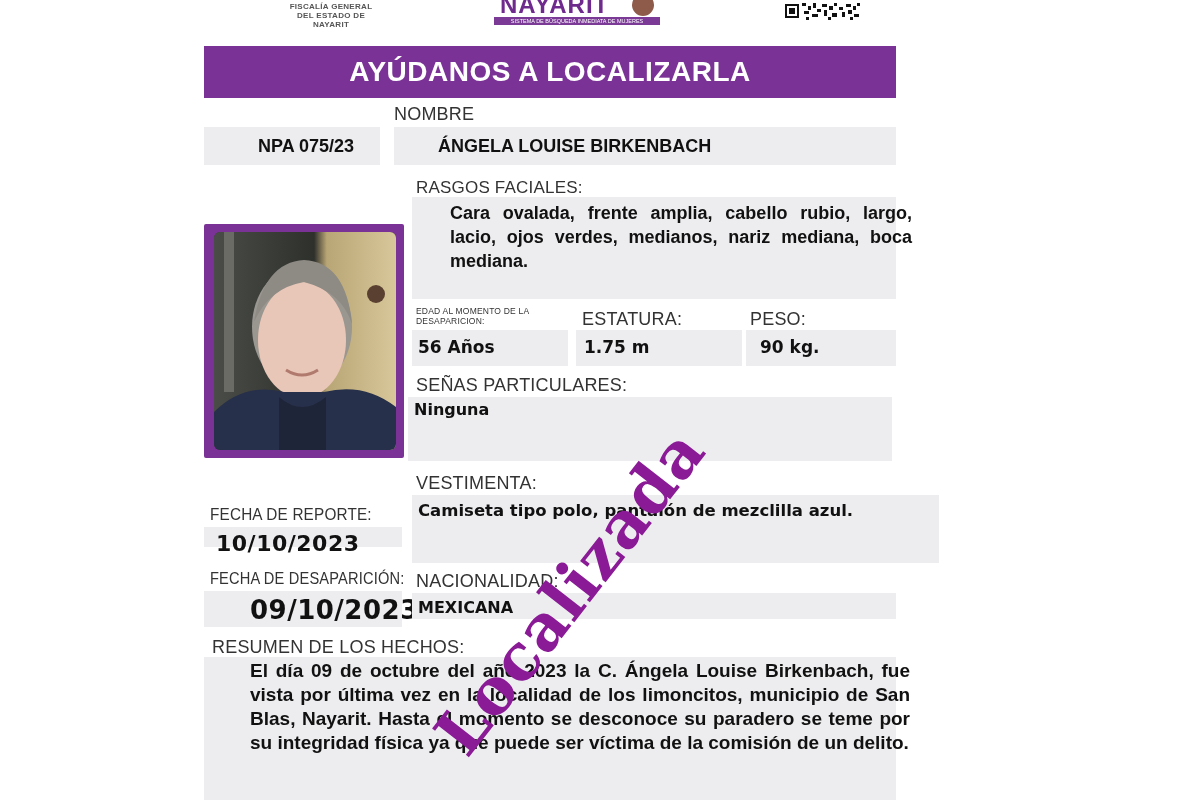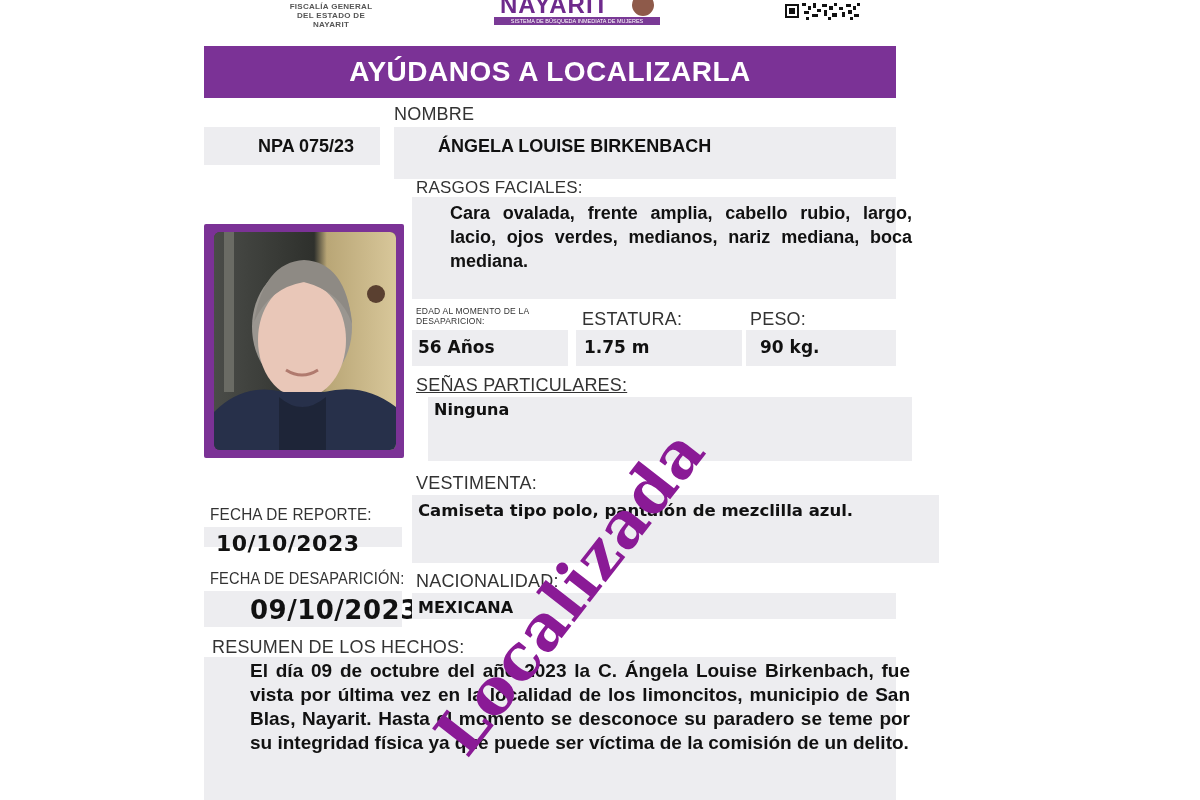--- a/index.html
+++ b/index.html
@@ -83,21 +83,21 @@
     </g>
   </svg>
 </div>
 
 <div class="abs band">AYÚDANOS A LOCALIZARLA</div>
 
 <div class="abs label" style="left:394px; top:104px; font-size:18px;">NOMBRE</div>
 <div class="abs box" style="left:204px; top:127px; width:176px; height:38px;">
   <div class="val-narrow" style="position:absolute; left:22px; top:9px; font-size:18px;">NPA 075/23</div>
 </div>
-<div class="abs box" style="left:394px; top:127px; width:502px; height:52px;">
+<div class="abs box" style="left:394px; top:127px; width:502px; height:38px;">
   <div class="val-narrow" style="position:absolute; left:12px; top:9px; font-size:18px;">ÁNGELA LOUISE BIRKENBACH</div>
 </div>
 
 <div class="abs photo-frame">
   <div class="photo">
     <svg width="182" height="218" viewBox="0 0 182 218">
       <defs>
         <linearGradient id="bg" x1="0" y1="0" x2="1" y2="0">
           <stop offset="0" stop-color="#4a4c48"></stop>
           <stop offset="0.55" stop-color="#2e302c"></stop>
@@ -134,22 +134,22 @@
 <div class="abs label" style="left:582px; top:309px; font-size:18px;text-align:center;">ESTATURA:</div>
 <div class="abs box" style="left:576px; top:330px; width:166px; height:36px;">
   <div class="val" style="position:absolute; left:8px; top:7px; font-size:17px;">1.75 m</div>
 </div>
 
 <div class="abs label" style="left:750px; top:309px; font-size:18px;">PESO:</div>
 <div class="abs box" style="left:746px; top:330px; width:150px; height:36px;">
   <div class="val" style="position:absolute; left:14px; top:7px; font-size:17px;">90 kg.</div>
 </div>
 
-<div class="abs label" style="left:416px; top:375px; font-size:18px;text-decoration:underline;">SEÑAS PARTICULARES:</div>
-<div class="abs box" style="left:428px; top:397px; width:484px; height:64px;">
+<div class="abs label" style="left:416px; top:375px; font-size:18px;">SEÑAS PARTICULARES:</div>
+<div class="abs box" style="left:408px; top:397px; width:484px; height:64px;">
   <div class="val" style="position:absolute; left:6px; top:3px; font-size:16px;">Ninguna</div>
 </div>
 
 <div class="abs label" style="left:416px; top:473px; font-size:18px;">VESTIMENTA:</div>
 <div class="abs box" style="left:412px; top:495px; width:527px; height:68px;">
   <div class="val" style="position:absolute; left:6px; top:6px; font-size:16.5px;">Camiseta tipo polo, pantalón de mezclilla azul.</div>
 </div>
 
 <div class="abs label" style="left:210px; top:505px; font-size:17px; transform:scaleX(0.9); transform-origin:left top;">FECHA DE REPORTE:</div>
 <div class="abs box" style="left:204px; top:527px; width:198px; height:20px;">

